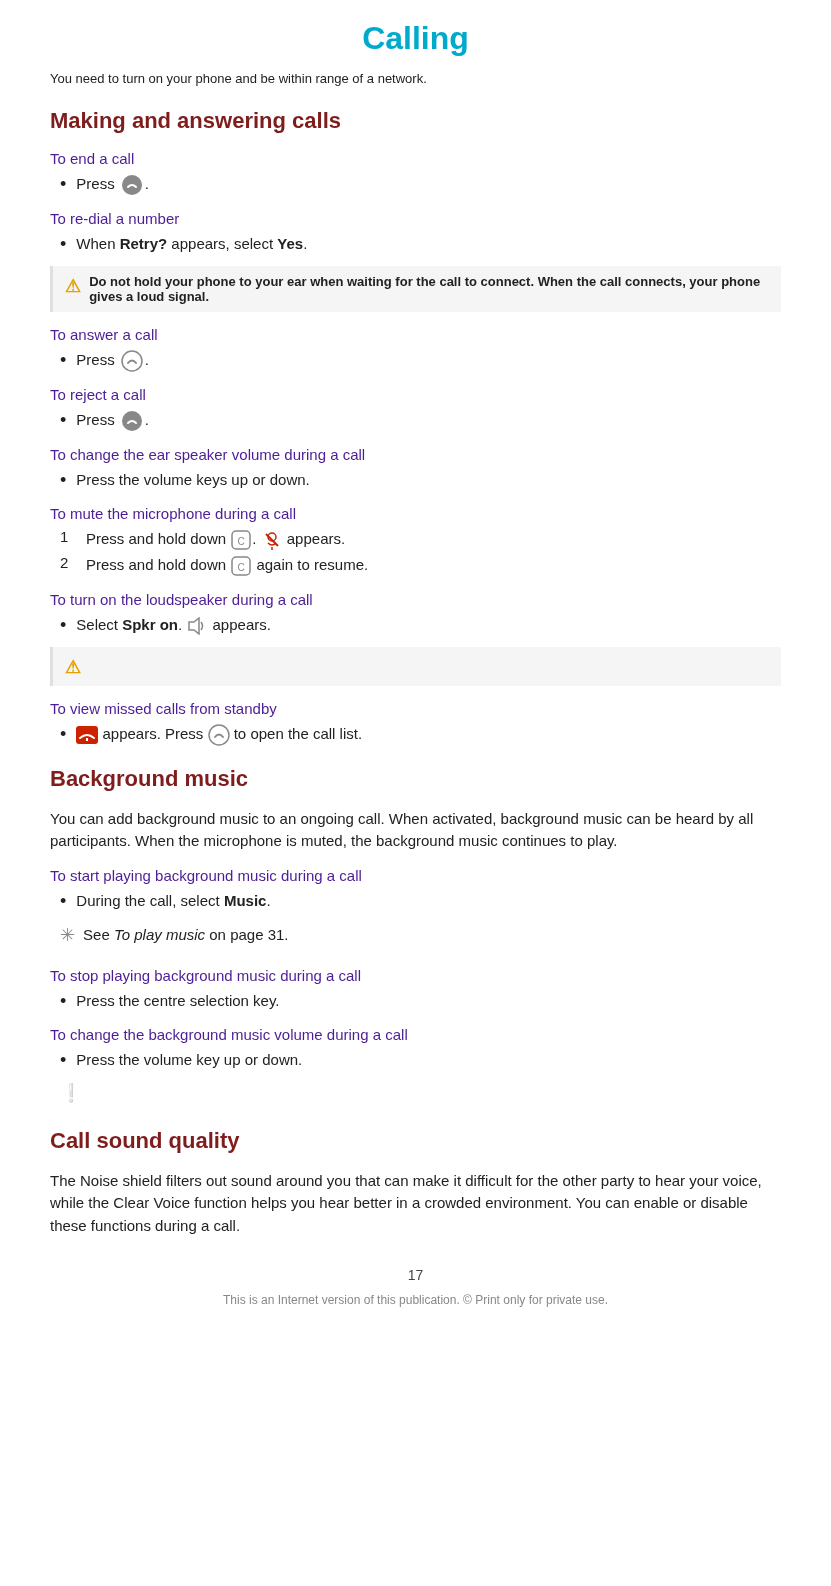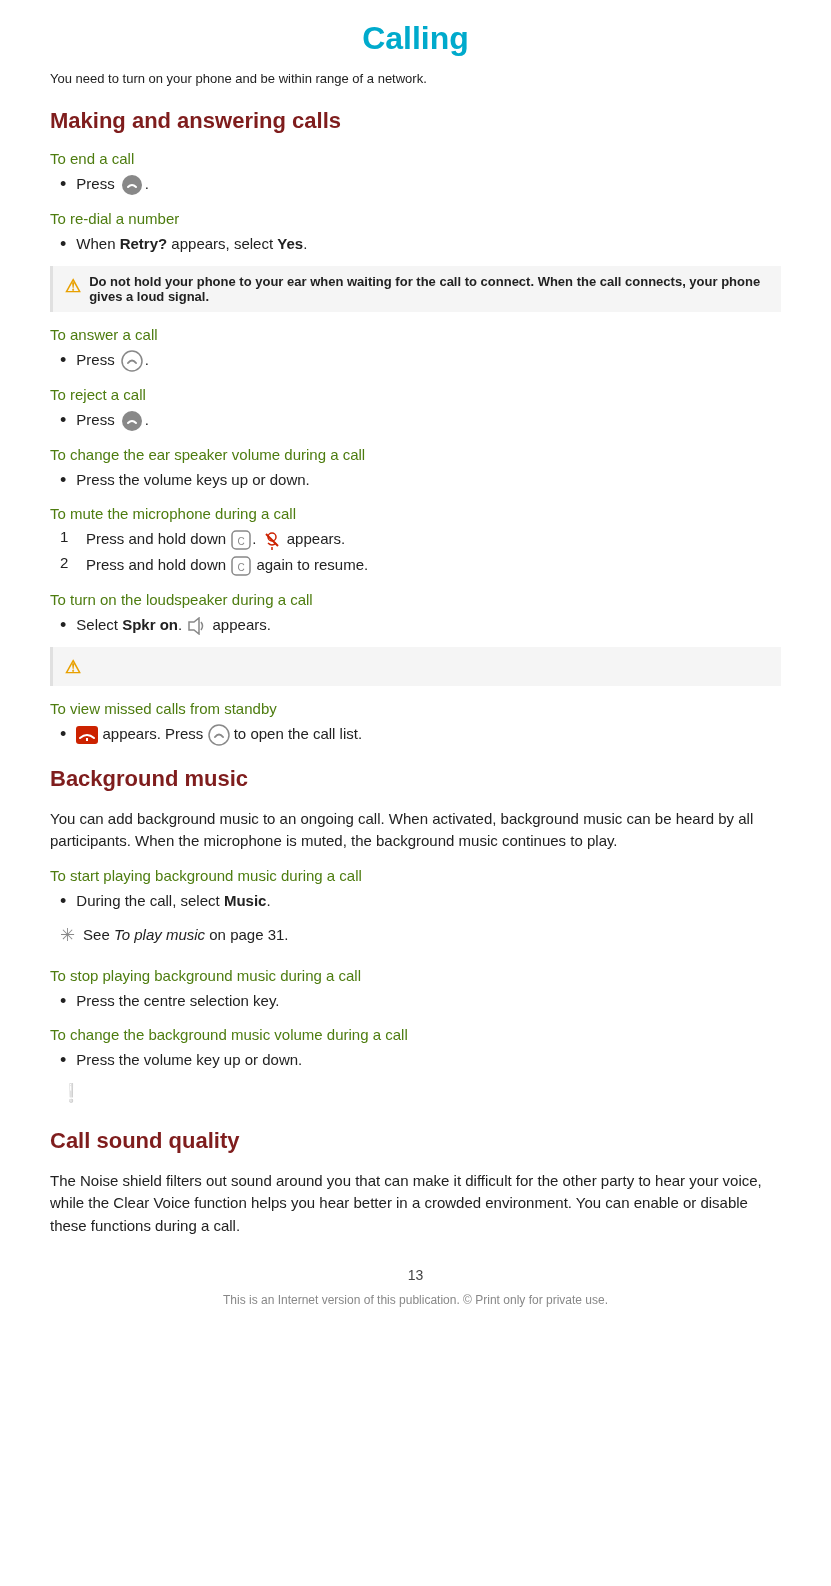--- a/index.html
+++ b/index.html
@@ -23,21 +23,21 @@
       font-size: 13px;
       margin-bottom: 22px;
     }
     h2.section-heading {
       font-size: 22px;
       font-weight: bold;
       color: #7f1d1d;
       margin-bottom: 16px;
     }
     .subsection-heading {
-      color: #4d7c0f;
+      color: #4c1d95;
       font-size: 15px;
       margin-bottom: 6px;
       margin-top: 14px;
     }
     .bullet-item {
       display: flex;
       align-items: flex-start;
       margin-bottom: 4px;
       margin-left: 10px;
     }
@@ -263,14 +263,14 @@
   <span class="item-text">Press the volume key up or down.</span>
 </div>
 
 <div class="note-box">
   <span class="note-icon">❕</span>
 </div>
 
 <h2 class="section-heading section-gap">Call sound quality</h2>
 <p class="item-text">The Noise shield filters out sound around you that can make it difficult for the other party to hear your voice, while the Clear Voice function helps you hear better in a crowded environment. You can enable or disable these functions during a call.</p>
 
-<div class="page-number">13</div>
+<div class="page-number">17</div>
 <div class="footer-text">This is an Internet version of this publication. © Print only for private use.</div>
 
 </body></html>

